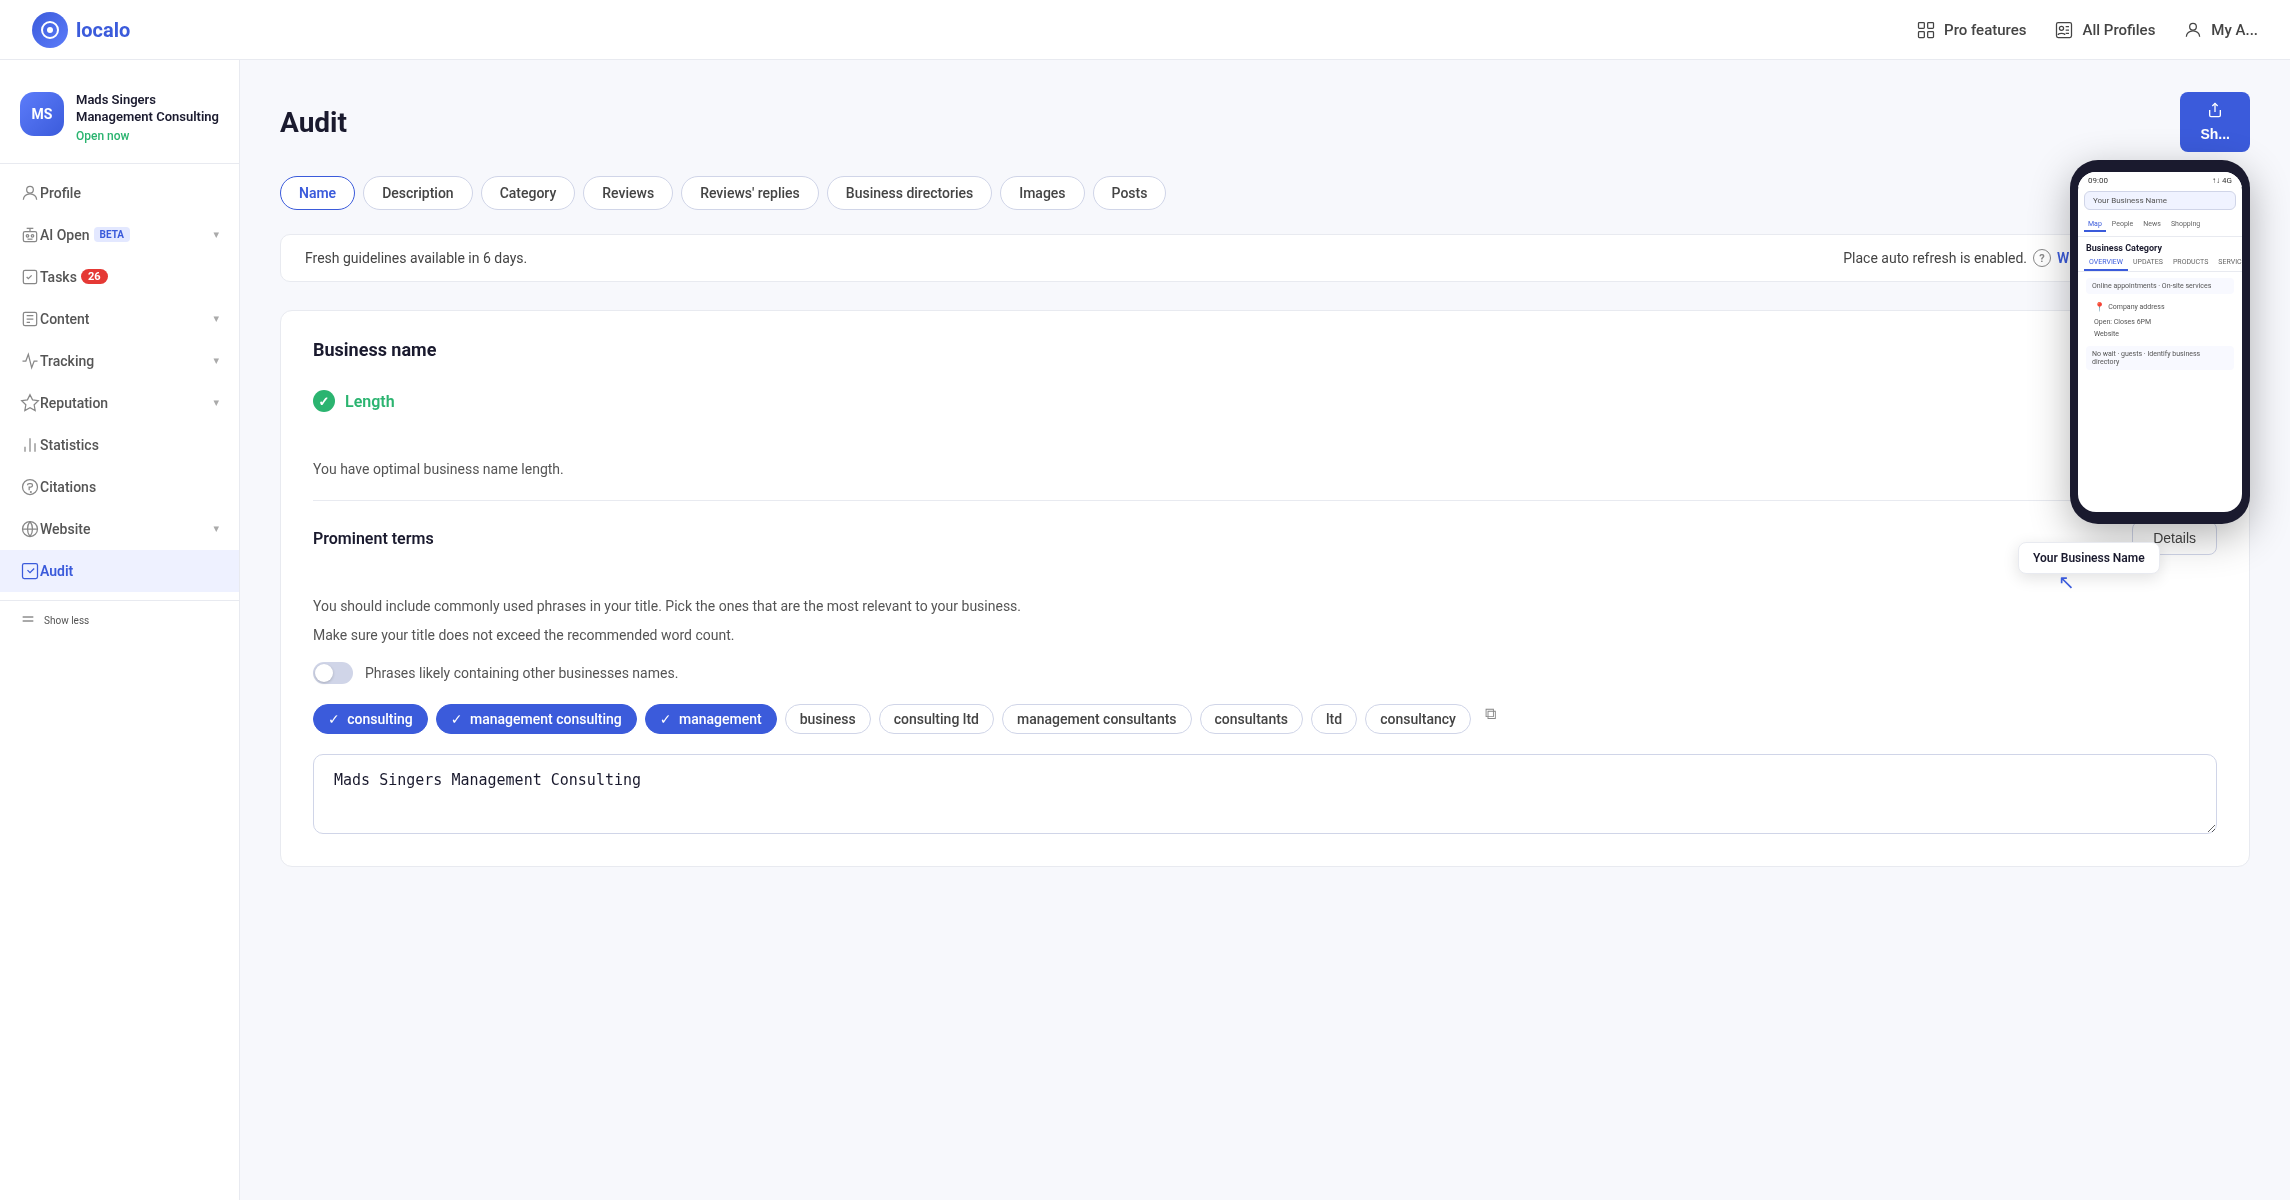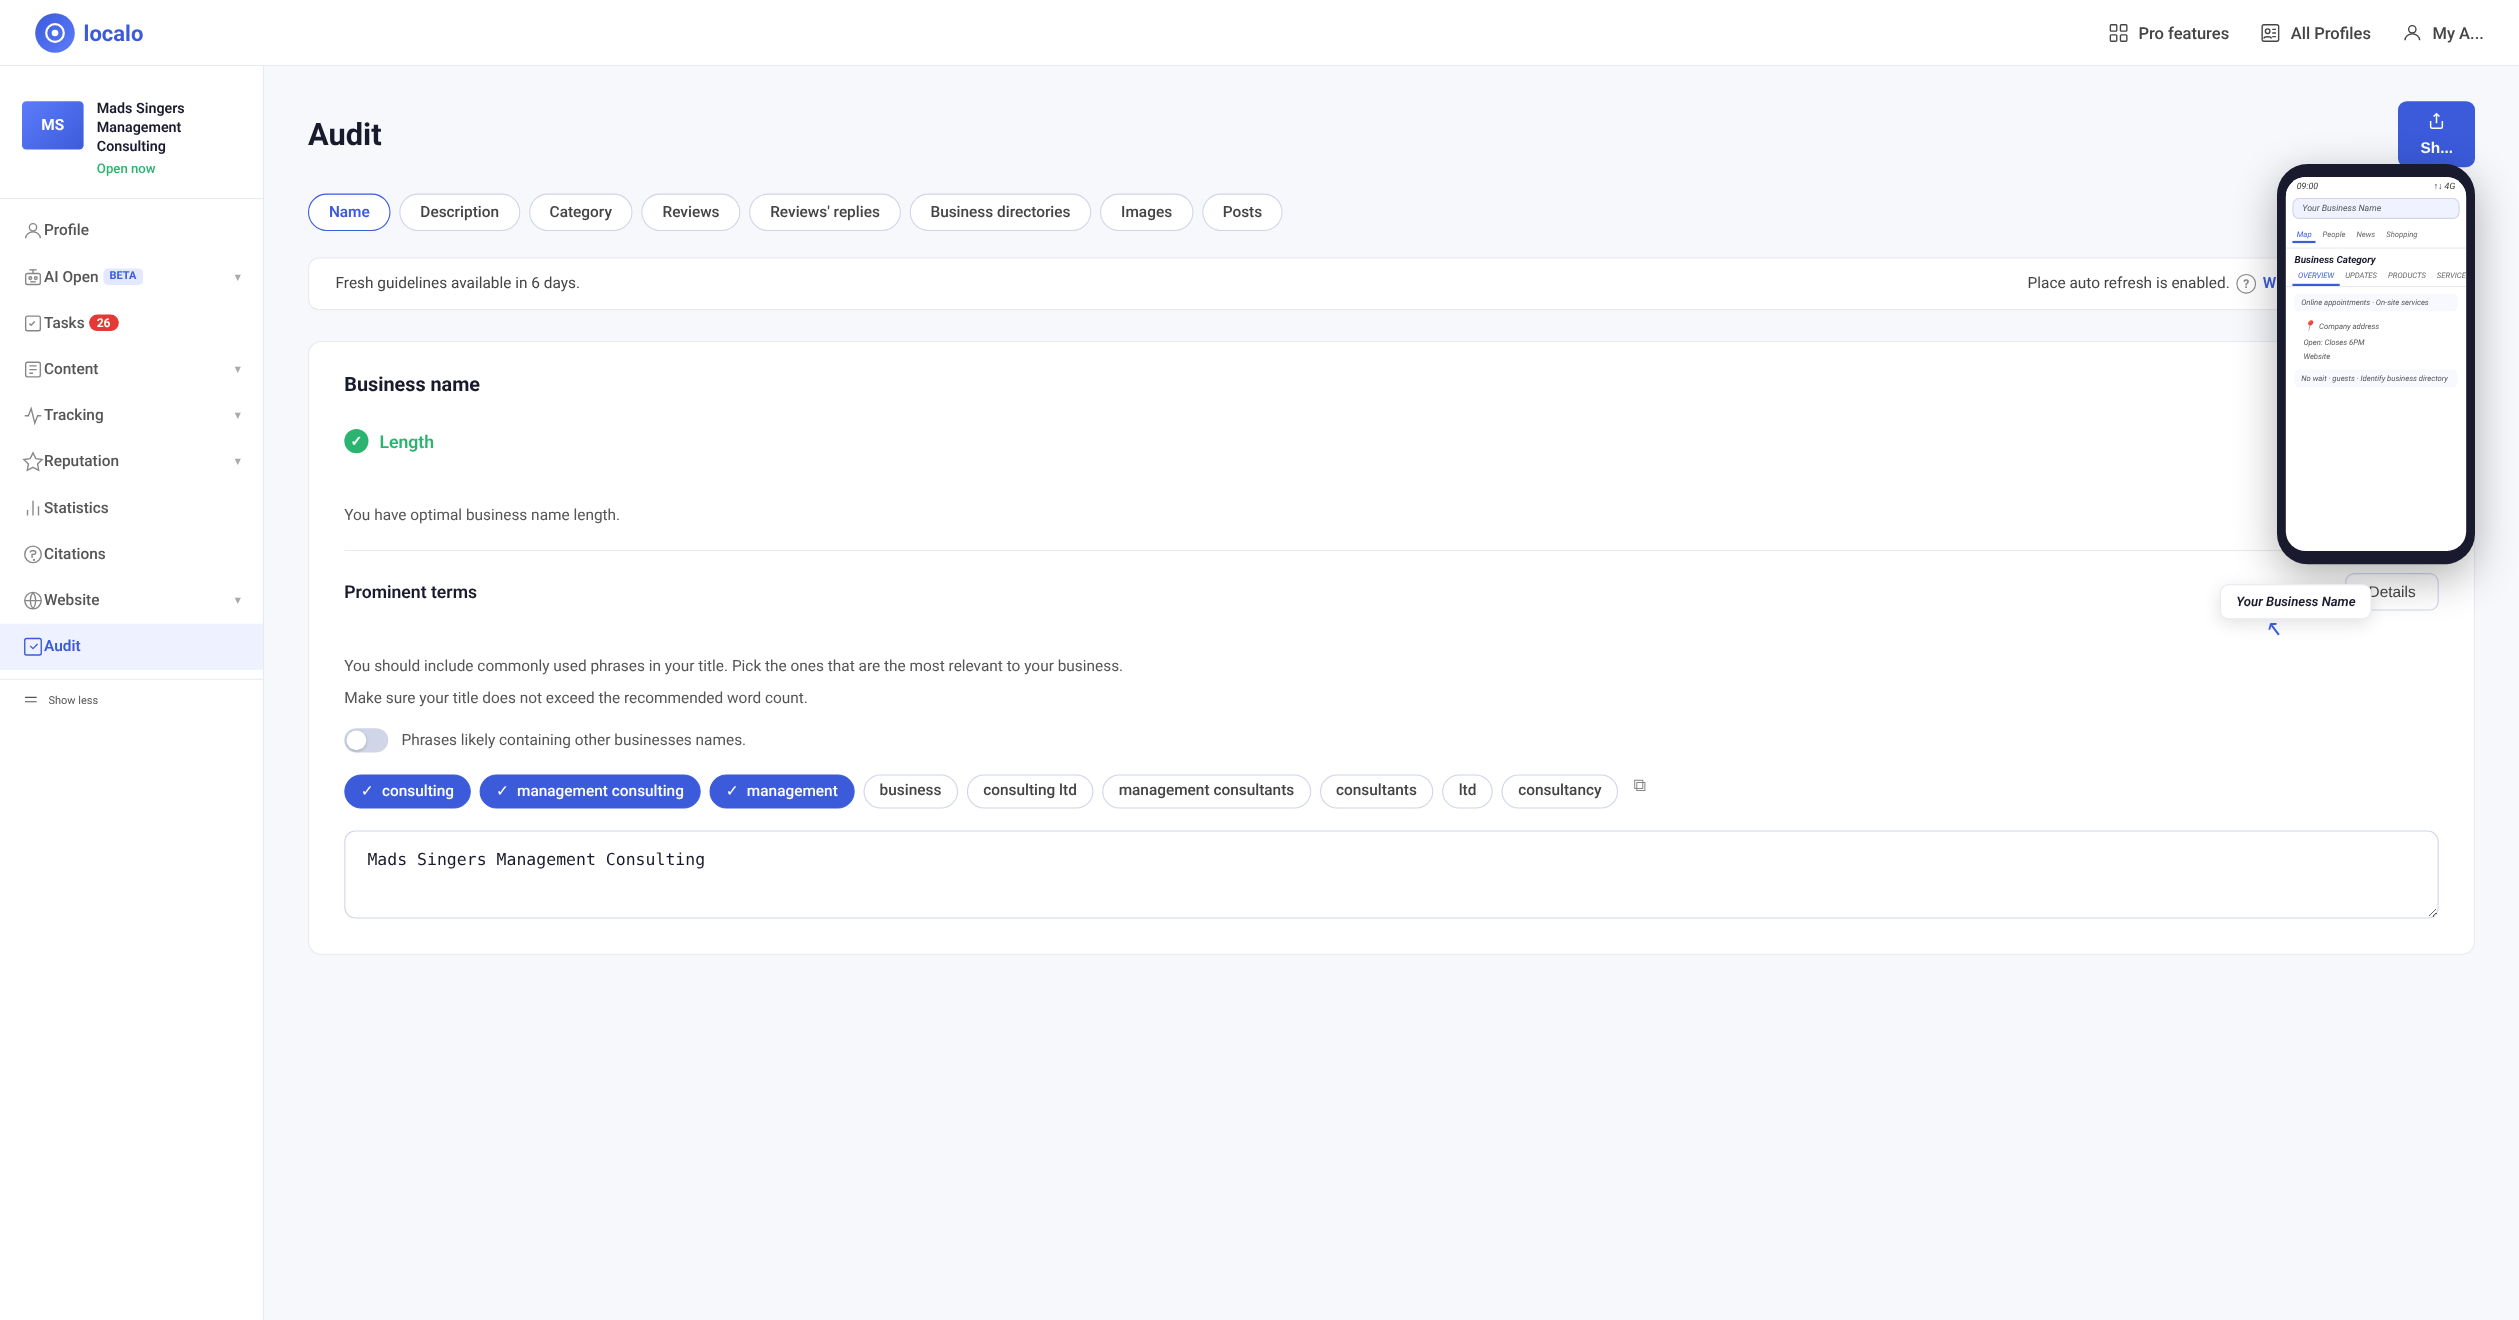--- a/index.html
+++ b/index.html
@@ -20,21 +20,21 @@
     
     .layout { display: flex; padding-top: 60px; min-height: 100vh; }
 
     
     .sidebar {
       width: 240px; background: #fff; border-right: 1px solid #e8eaf0;
       position: fixed; top: 60px; left: 0; bottom: 0; overflow-y: auto;
       padding: 16px 0;
     }
     .sidebar-profile { padding: 16px 20px 20px; border-bottom: 1px solid #e8eaf0; margin-bottom: 8px; display: flex; align-items: flex-start; gap: 12px; }
-    .profile-avatar { width: 56px; height: 44px; border-radius: 4px; background: linear-gradient(135deg, #5c7cfa, #3b5bdb); display: flex; align-items: center; justify-content: center; color: #fff; font-weight: 700; font-size: 14px; flex-shrink: 0; }
+    .profile-avatar { width: 44px; height: 44px; border-radius: 14px; background: linear-gradient(135deg, #5c7cfa, #3b5bdb); display: flex; align-items: center; justify-content: center; color: #fff; font-weight: 700; font-size: 14px; flex-shrink: 0; }
     .profile-info { flex: 1; }
     .profile-name { font-size: 13px; font-weight: 600; color: #1a1a2e; line-height: 1.3; }
     .profile-status { font-size: 12px; color: #2bb470; font-weight: 500; margin-top: 3px; }
 
     .sidebar-item {
       display: flex; align-items: center; gap: 0;
       padding: 11px 20px; cursor: pointer; color: #555; font-size: 14px; font-weight: 500;
       border-radius: 0; transition: background 0.15s;
     }
     .sidebar-item.active { background: #eef1ff; color: #3b5bdb; font-weight: 600; }
@@ -102,23 +102,22 @@
 
     
     .business-name-input {
       width: 100%; border: 1.5px solid #d0d5e8; border-radius: 10px;
       padding: 16px 20px; font-size: 15px; color: #1a1a2e; background: #fff;
       min-height: 80px; resize: vertical; outline: none;
     }
 
     
     .phone-mockup-container {
-      position: fixed; right: 20px; top: 149px;
+      position: fixed; right: 20px; top: 160px;
       width: 200px;
-      font-style: italic;
     }
     .phone-mockup {
       width: 180px; background: #1a1a2e; border-radius: 28px;
       padding: 12px 8px; box-shadow: 0 12px 40px rgba(0,0,0,0.3);
       position: relative;
     }
     .phone-screen { background: #fff; border-radius: 18px; overflow: hidden; min-height: 340px; }
     .phone-status-bar { background: #fff; display: flex; justify-content: space-between; padding: 4px 10px 2px; font-size: 8px; color: #333; }
     .phone-search-bar { margin: 4px 6px; background: #f0f3ff; border-radius: 6px; padding: 4px 8px; font-size: 8px; color: #555; border: 1px solid #d0d5e8; }
     .phone-nav { display: flex; gap: 2px; padding: 4px 6px; border-bottom: 1px solid #e8eaf0; }

